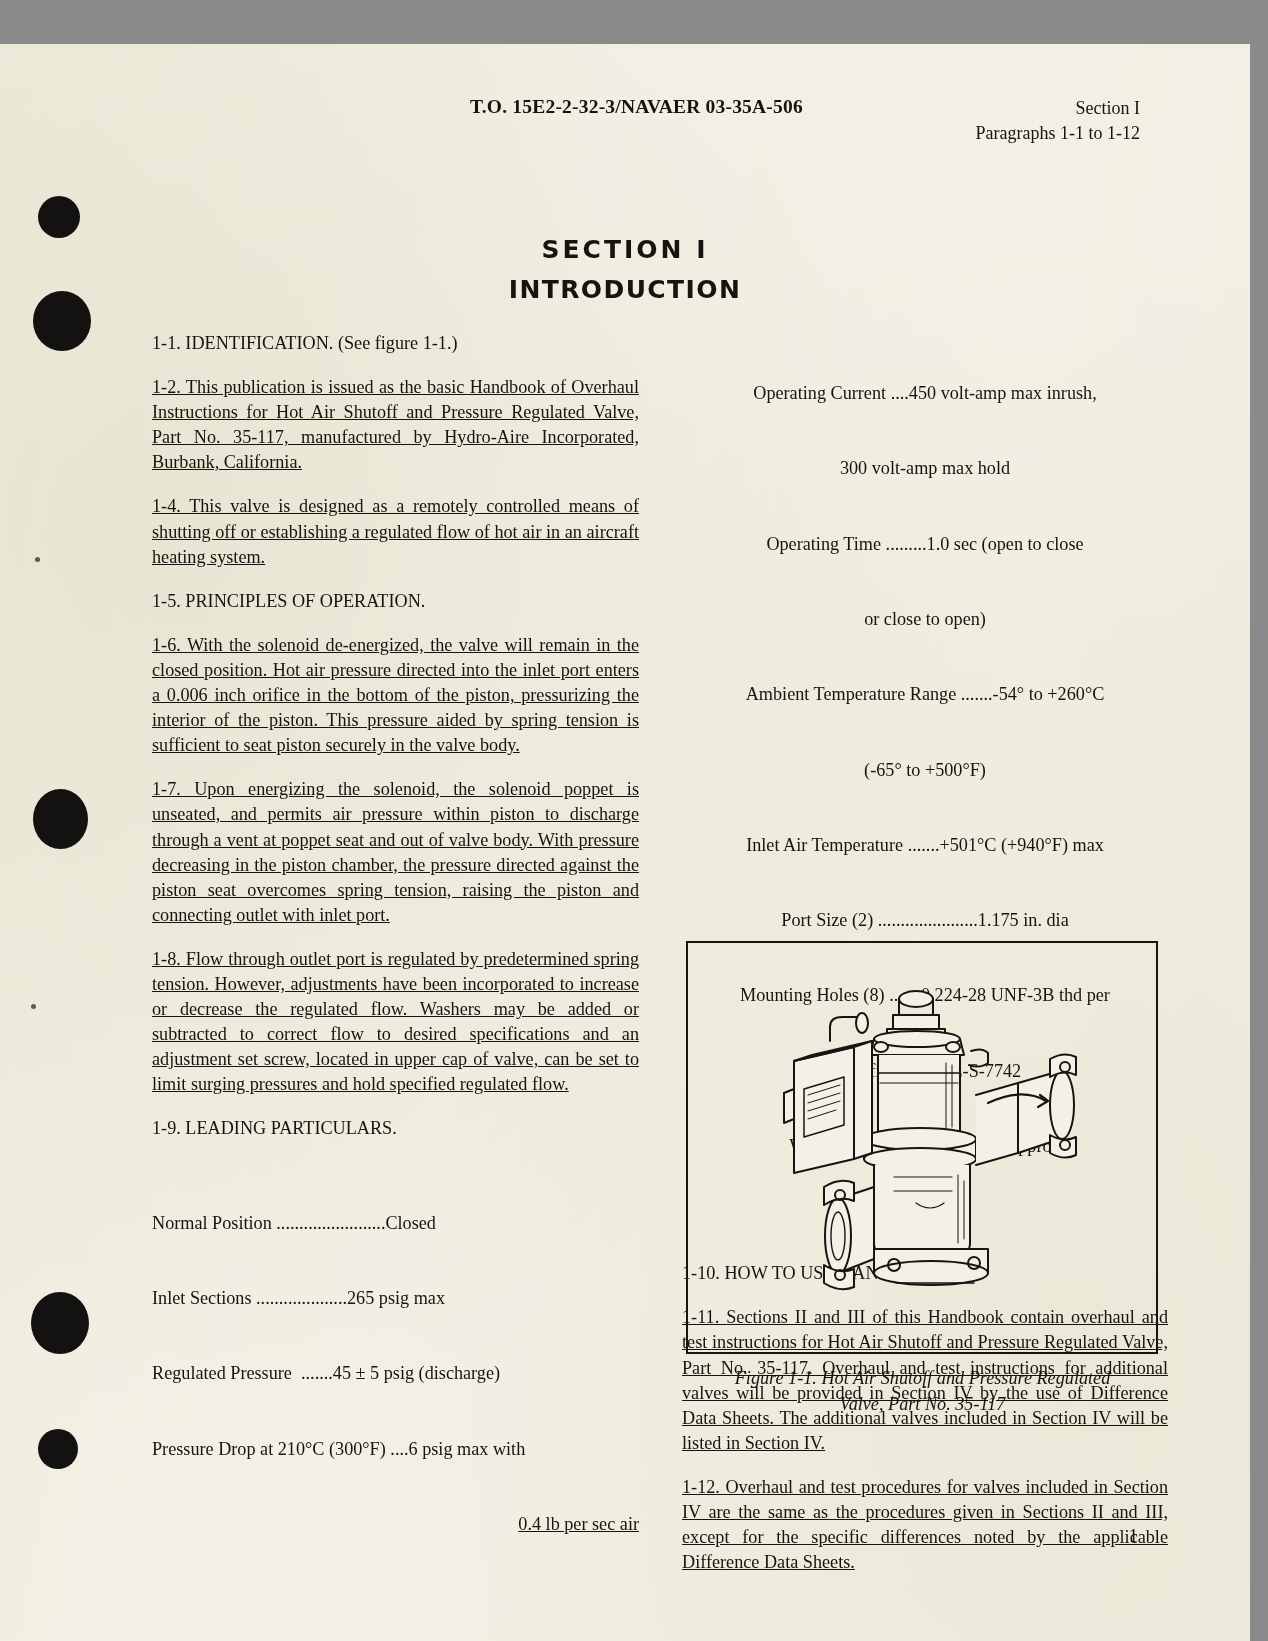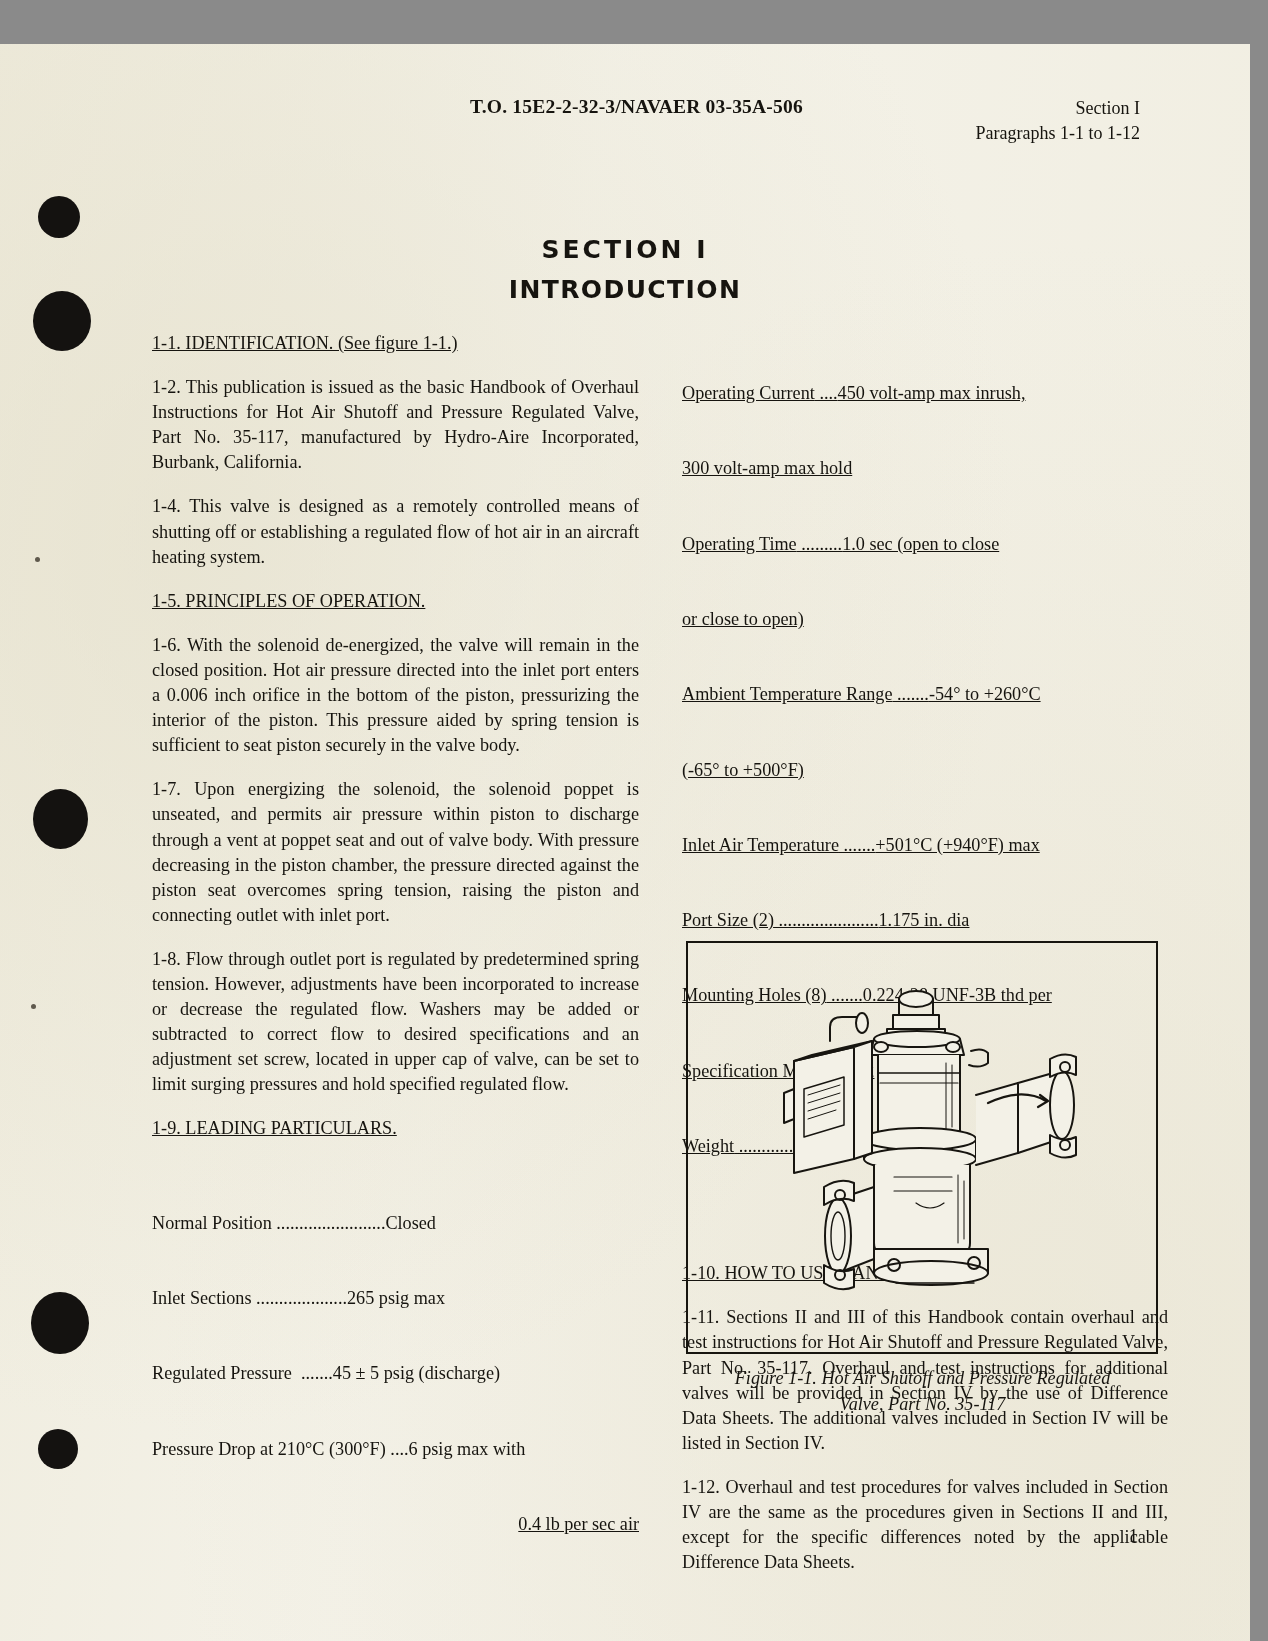--- a/index.html
+++ b/index.html
@@ -102,24 +102,24 @@
     left: 682px;
     top: 287px;
     width: 486px;
     font-size: 18.2px;
     line-height: 25.1px;
   }
   p.para {
     margin: 0 0 19px 0;
     text-align: justify;
     text-justify: inter-word;
+    text-decoration: underline;
   }
   p.heading {
     margin: 0 0 19px 0;
-    text-decoration: underline;
   }
 
   
   .spec-block {
     margin: 0;
     white-space: pre;
     font-size: 18.2px;
     line-height: 25.1px;
   }
   .spec-row {
@@ -130,22 +130,21 @@
     display: block;
     text-align: right;
     white-space: pre;
     text-decoration: underline;
   }
 
   
   .rspec {
     display: block;
     white-space: pre;
-    text-align: left;
-    text-decoration: underline;
+    text-align: center;
   }
 
   
   .fig-box {
     position: absolute;
     left: 686px;
     top: 897px;
     width: 472px;
     height: 413px;
     border: 2.5px solid #17150f;

